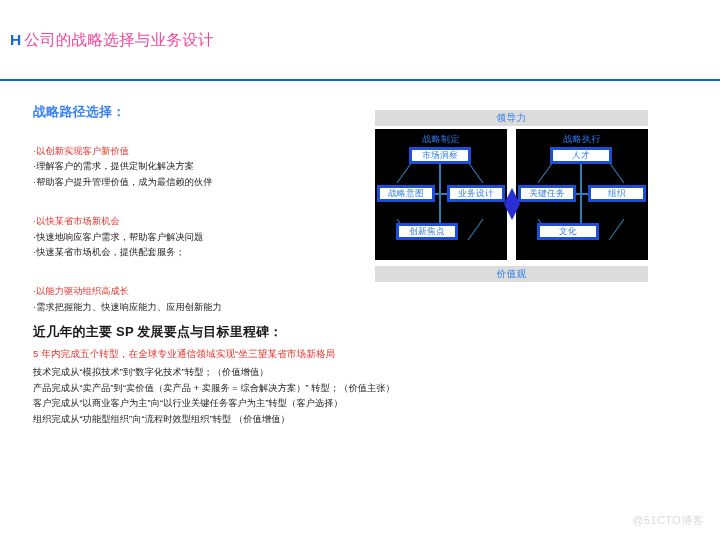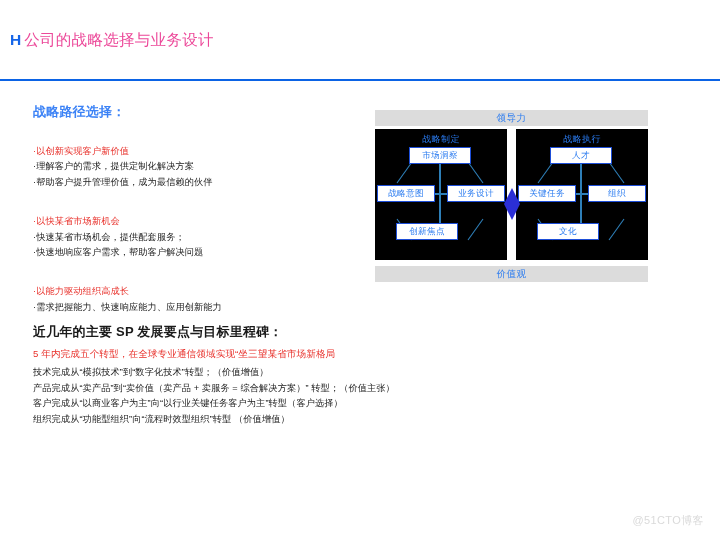--- a/index.html
+++ b/index.html
@@ -152,21 +152,21 @@
     position: absolute;
     left: 0;
     top: 18px;
     width: 132px;
     height: 110px;
   }
 
   .node {
     position: absolute;
     background: #ffffff;
-    border: 1px solid #1d4ed8;
+    border: 3px solid #1d4ed8;
     color: #2a7bf0;
     font-size: 8.6px;
     display: flex;
     align-items: center;
     justify-content: center;
     height: 17px;
     box-sizing: border-box;
     letter-spacing: 0.3px;
     z-index: 3;
     white-space: nowrap;
@@ -216,22 +216,22 @@
   <div class="title-rule"></div>
 
   <div class="left-col">
 
     <div class="section-head">战略路径选择：</div>
 
     <div class="bullet red">·以创新实现客户新价值</div>
     <div class="bullet">·理解客户的需求，提供定制化解决方案</div>
     <div class="bullet">·帮助客户提升管理价值，成为最信赖的伙伴</div>
     <div class="bullet red">·以快某省市场新机会</div>
+    <div class="bullet">·快速地响应客户需求，帮助客户解决问题</div>
     <div class="bullet">·快速某省市场机会，提供配套服务；</div>
-    <div class="bullet">·快速地响应客户需求，帮助客户解决问题</div>
     <div class="bullet red">·以能力驱动组织高成长</div>
     <div class="bullet">·需求把握能力、快速响应能力、应用创新能力</div>
 
     <div class="section-head-2">近几年的主要 SP 发展要点与目标里程碑：</div>
 
     <div class="redline">5 年内完成五个转型，在全球专业通信领域实现“坐三望某省市场新格局</div>
 
     <div class="para-line">技术完成从“模拟技术”到“数字化技术”转型；（价值增值）</div>
     <div class="para-line">产品完成从“卖产品”到“卖价值（卖产品 + 卖服务 = 综合解决方案）” 转型；（价值主张）</div>
     <div class="para-line">客户完成从“以商业客户为主”向“以行业关键任务客户为主”转型（客户选择）</div>

